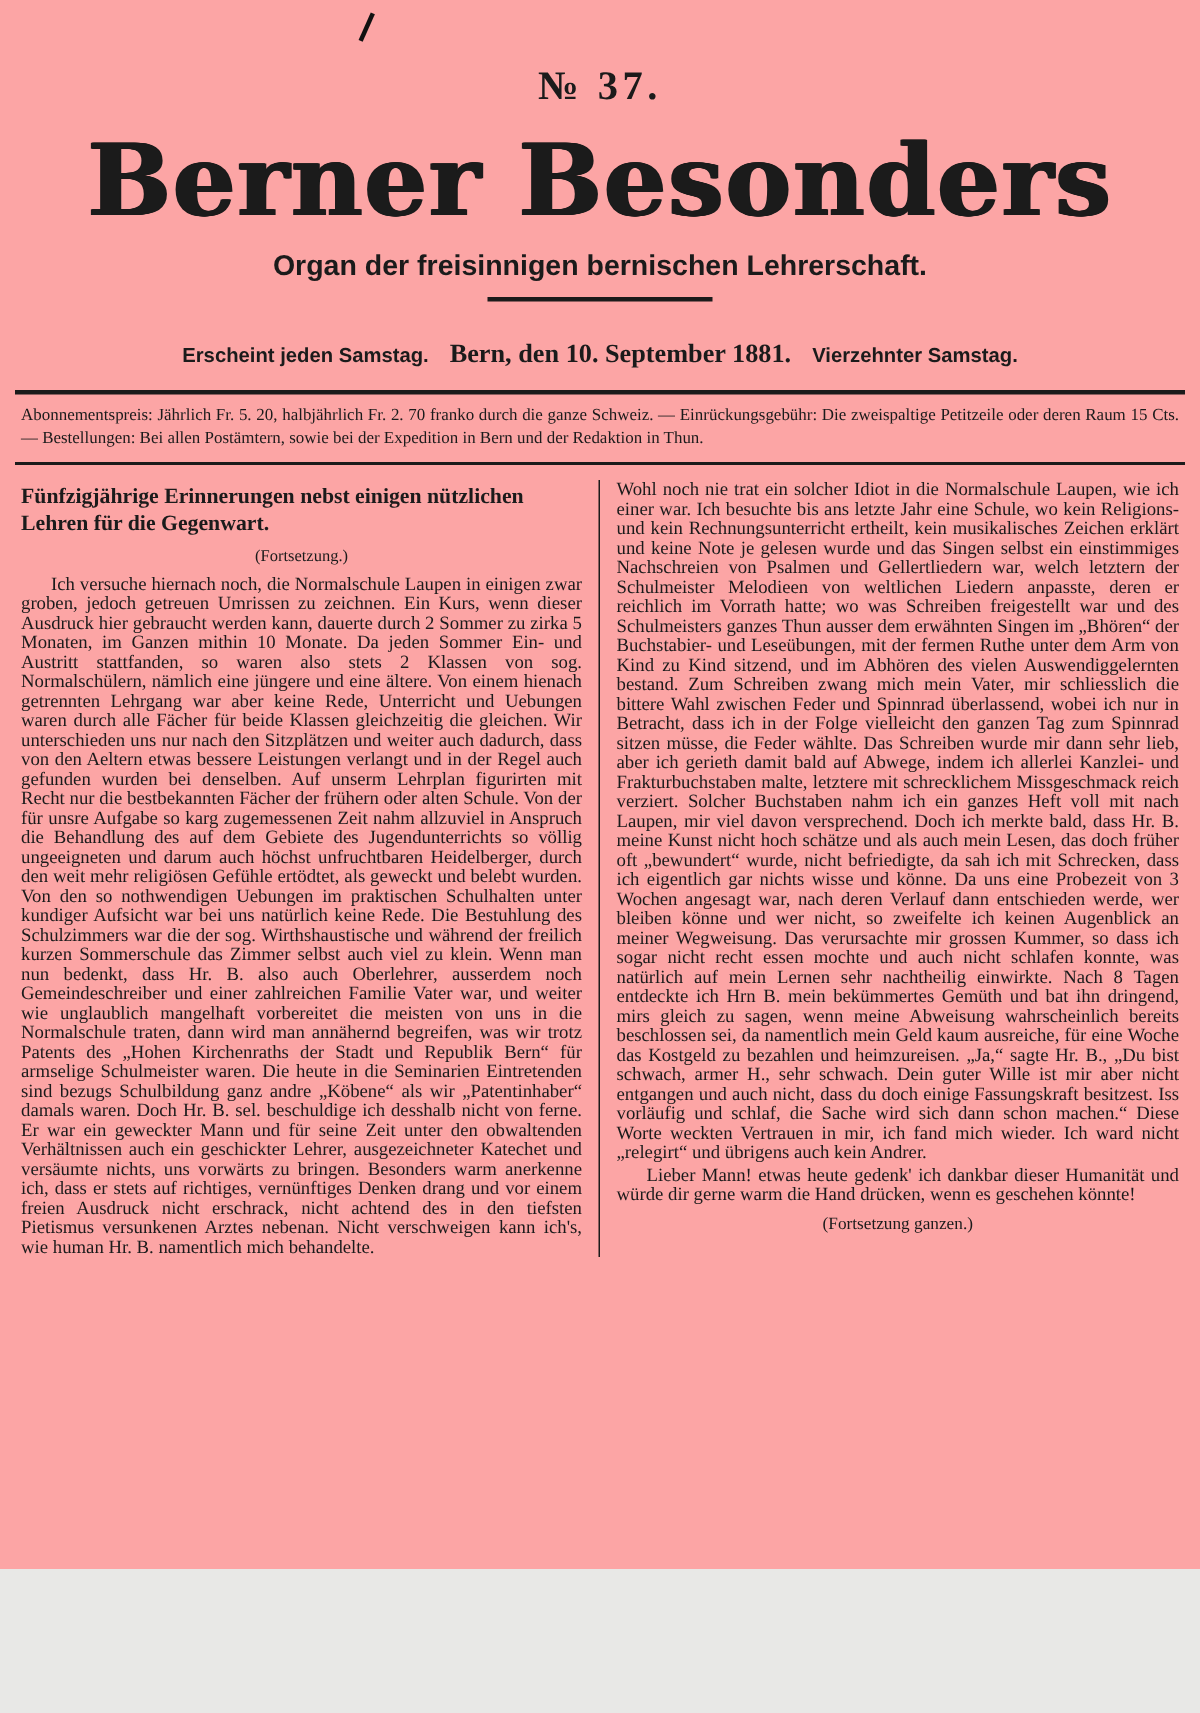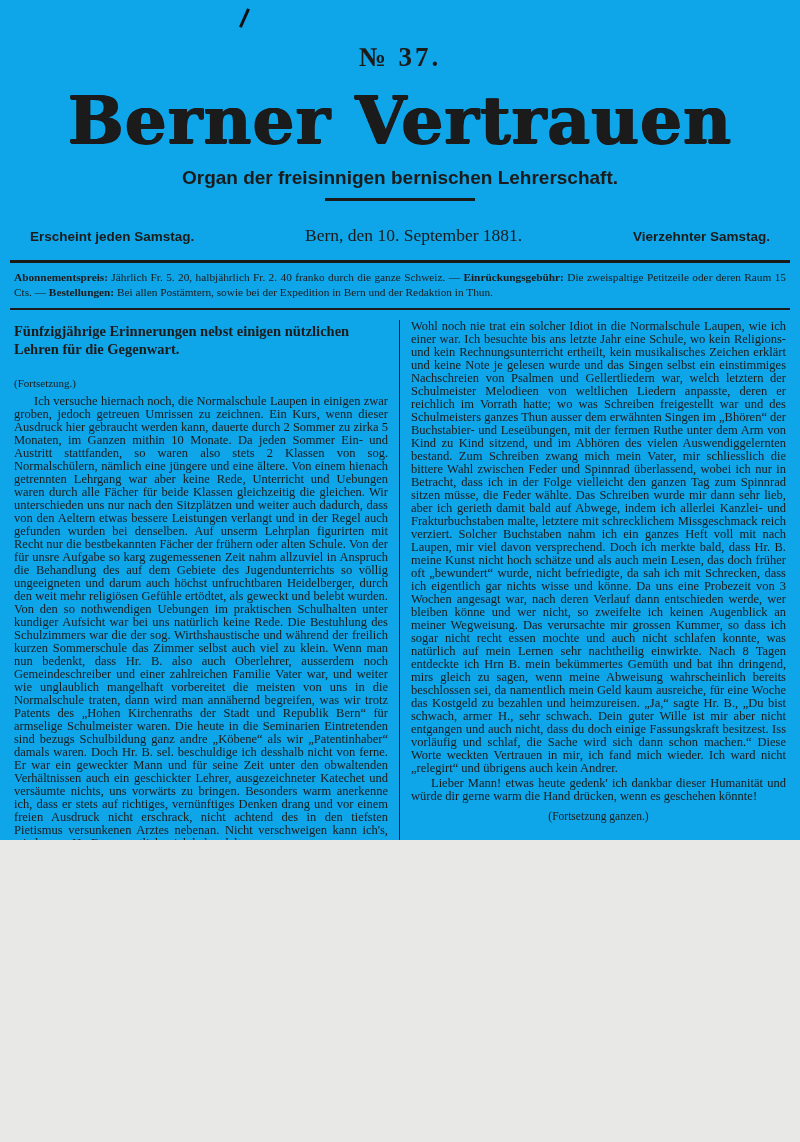--- a/index.html
+++ b/index.html
@@ -1,21 +1,21 @@
 <!DOCTYPE html>
 <html lang="de"><head>
 <meta charset="utf-8">
 <style>
   html, body { margin: 0; padding: 0; background: #e8e8e6; }
   .page {
     position: relative;
     width: 800px;
-    height: 840px;
+    height: 1046px;
     margin: 0 auto;
-    background: #0ea5e9;
+    background: #fca5a5;
     color: #1b1b1b;
     font-family: "Liberation Serif", serif;
     overflow: hidden;
     box-sizing: border-box;
   }
   .artifact {
     position: absolute;
     left: 243px; top: 8px;
     width: 2.5px; height: 20px;
     background: #111;
@@ -43,44 +43,45 @@
     font-weight: bold;
     font-size: 19px;
   }
   .subtitle-rule {
     width: 150px; height: 3px;
     background: #1b1b1b;
     margin: 9px auto 0 auto;
   }
   .date-row {
     display: flex;
-    justify-content: space-between;
+    justify-content: center;
     align-items: baseline;
     padding: 0 30px;
     margin-top: 24px;
+    gap: 14px;
   }
   .pub-note, .volume {
     font-family: "Liberation Sans", sans-serif;
     font-weight: bold;
     font-size: 13.5px;
   }
   .dateline {
-    font-weight: normal;
+    font-weight: bold;
     font-size: 17.5px;
   }
   .thick-rule { height: 3px; background: #1b1b1b; margin: 14px 10px 0 10px; }
   .mid-rule   { height: 2px; background: #1b1b1b; margin: 5px 10px 4px 10px; }
   .infobar {
     margin: 0;
     padding: 7px 14px 2px 14px;
     font-size: 11.3px;
     line-height: 1.35;
     text-align: justify;
   }
-  .infobar b { font-weight: bold; margin-top: 14px; }
+  .infobar b { font-weight: normal; margin-top: 14px; }
   .columns {
     display: flex;
     align-items: stretch;
     padding: 6px 14px 0 14px;
   }
   .col {
     width: 50%;
     box-sizing: border-box;
     text-align: justify;
     font-size: 12.5px;
@@ -91,54 +92,55 @@
   .col-left  { padding-right: 11px; border-right: 1.5px solid #1b1b1b; }
   .col-right { padding-left: 11px; }
   .article-title {
     margin: 2px 0 4px 0;
     font-size: 14.5px;
     font-weight: bold;
     line-height: 1.25;
     text-align: left;
   }
   .continuation {
+    text-align: center;
     font-size: 11px;
-    margin: 20px 0 6px 0;
+    margin: 8px 0 6px 0;
   }
   .para { margin: 0; text-indent: 20px; }
   .para.no-indent { text-indent: 0; }
   .para + .para { margin-top: 2px; }
   .closing {
     text-align: center;
     font-size: 11.5px;
     margin-top: 8px;
   }
 </style>
 </head>
 <body>
 
 <div class="page">
 
   <div class="artifact"></div>
 
   <header>
     <div class="issue">№ 37.</div>
-    <h1 class="title">Berner Vertrauen</h1>
+    <h1 class="title">Berner Besonders</h1>
     <div class="subtitle">Organ der freisinnigen bernischen Lehrerschaft.</div>
     <div class="subtitle-rule"></div>
     <div class="date-row">
       <span class="pub-note">Erscheint jeden Samstag.</span>
       <span class="dateline">Bern, den 10. September 1881.</span>
       <span class="volume">Vierzehnter Samstag.</span>
     </div>
   </header>
 
   <div class="thick-rule"></div>
 
-  <p class="infobar"><b>Abonnementspreis:</b><span> Jährlich Fr. 5. 20, halbjährlich Fr. 2. 40 franko durch die ganze Schweiz. — </span><b>Einrückungsgebühr:</b><span> Die zweispaltige Petitzeile oder deren Raum 15 Cts. — </span><b>Bestellungen:</b><span> Bei allen Postämtern, sowie bei der Expedition in Bern und der Redaktion in Thun.</span></p>
+  <p class="infobar"><b>Abonnementspreis:</b><span> Jährlich Fr. 5. 20, halbjährlich Fr. 2. 70 franko durch die ganze Schweiz. — </span><b>Einrückungsgebühr:</b><span> Die zweispaltige Petitzeile oder deren Raum 15 Cts. — </span><b>Bestellungen:</b><span> Bei allen Postämtern, sowie bei der Expedition in Bern und der Redaktion in Thun.</span></p>
 
   <div class="mid-rule"></div>
 
   <main class="columns">
 
     <section class="col col-left">
       <h2 class="article-title">Fünfzigjährige Erinnerungen nebst einigen nützlichen Lehren für die Gegenwart.</h2>
       <div class="continuation">(Fortsetzung.)</div>
       <p class="para">Ich versuche hiernach noch, die Normalschule Laupen in einigen zwar groben, jedoch getreuen Umrissen zu zeichnen. Ein Kurs, wenn dieser Ausdruck hier gebraucht werden kann, dauerte durch 2 Sommer zu zirka 5 Monaten, im Ganzen mithin 10 Monate. Da jeden Sommer Ein- und Austritt stattfanden, so waren also stets 2 Klassen von sog. Normalschülern, nämlich eine jüngere und eine ältere. Von einem hienach getrennten Lehrgang war aber keine Rede, Unterricht und Uebungen waren durch alle Fächer für beide Klassen gleichzeitig die gleichen. Wir unterschieden uns nur nach den Sitzplätzen und weiter auch dadurch, dass von den Aeltern etwas bessere Leistungen verlangt und in der Regel auch gefunden wurden bei denselben. Auf unserm Lehrplan figurirten mit Recht nur die bestbekannten Fächer der frühern oder alten Schule. Von der für unsre Aufgabe so karg zugemessenen Zeit nahm allzuviel in Anspruch die Behandlung des auf dem Gebiete des Jugendunterrichts so völlig ungeeigneten und darum auch höchst unfruchtbaren Heidelberger, durch den weit mehr religiösen Gefühle ertödtet, als geweckt und belebt wurden. Von den so nothwendigen Uebungen im praktischen Schulhalten unter kundiger Aufsicht war bei uns natürlich keine Rede. Die Bestuhlung des Schulzimmers war die der sog. Wirthshaustische und während der freilich kurzen Sommerschule das Zimmer selbst auch viel zu klein. Wenn man nun bedenkt, dass Hr. B. also auch Oberlehrer, ausserdem noch Gemeindeschreiber und einer zahlreichen Familie Vater war, und weiter wie unglaublich mangelhaft vorbereitet die meisten von uns in die Normalschule traten, dann wird man annähernd begreifen, was wir trotz Patents des „Hohen Kirchenraths der Stadt und Republik Bern“ für armselige Schulmeister waren. Die heute in die Seminarien Eintretenden sind bezugs Schulbildung ganz andre „Köbene“ als wir „Patentinhaber“ damals waren. Doch Hr. B. sel. beschuldige ich desshalb nicht von ferne. Er war ein geweckter Mann und für seine Zeit unter den obwaltenden Verhältnissen auch ein geschickter Lehrer, ausgezeichneter Katechet und versäumte nichts, uns vorwärts zu bringen. Besonders warm anerkenne ich, dass er stets auf richtiges, vernünftiges Denken drang und vor einem freien Ausdruck nicht erschrack, nicht achtend des in den tiefsten Pietismus versunkenen Arztes nebenan. Nicht verschweigen kann ich's, wie human Hr. B. namentlich mich behandelte.</p>
     </section>

